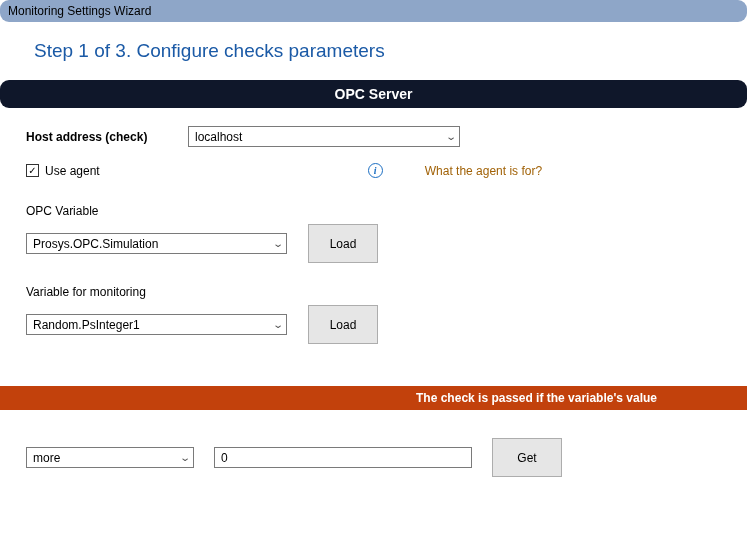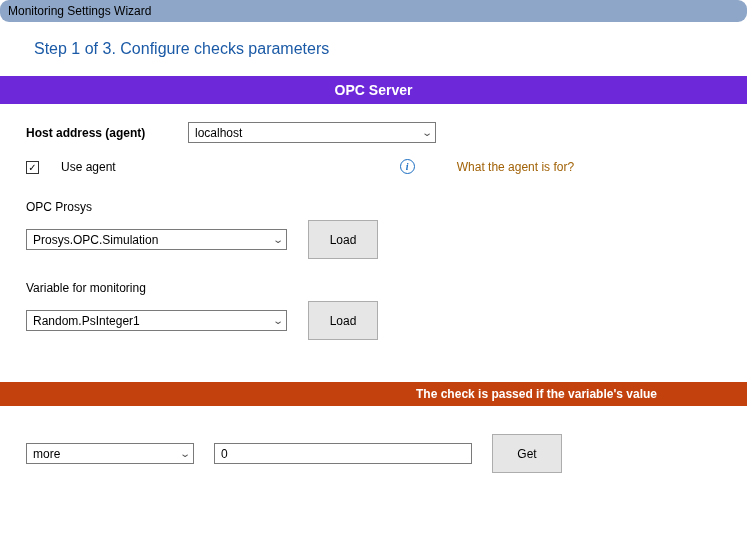--- a/index.html
+++ b/index.html
@@ -18,29 +18,30 @@
     color: #000;
     padding: 4px 8px;
     font-size: 12px;
     height: 22px;
     line-height: 14px;
     border-radius: 9px;
   }
   .step-header {
     padding: 18px 0 18px 34px;
     color: #1b5aa6;
-    font-size: 16px;
+    font-size: 19px;
   }
   .section-bar {
-    background: #6d28d9;
+    background: #0f172a;
     color: #fff;
     font-weight: bold;
     font-size: 14px;
     text-align: center;
     padding: 6px 14px;
+    border-radius: 9px;
   }
   .content {
     padding: 18px 26px 10px 26px;
   }
   .row {
     display: flex;
     align-items: center;
     margin-bottom: 14px;
   }
   .label-host {
@@ -51,32 +52,32 @@
     border: 1px solid #7a7a7a;
     background: #fff;
     height: 21px;
     display: flex;
     align-items: center;
     justify-content: space-between;
     padding: 0 4px 0 6px;
     font-size: 12px;
     cursor: default;
   }
-  .combo.long { width: 248px; }
+  .combo.long { width: 272px; }
   .combo.mid  { width: 261px; }
   .combo.cond { width: 168px; }
   .chev {
     font-size: 10px;
     color: #555;
     transform: scaleX(1.4);
   }
   .chk-row {
     display: flex;
-    align-items: flex-end;
-    gap: 22px;
+    align-items: center;
+    gap: 6px;
     margin: 16px 0 26px 0;
   }
   .chk {
     width: 13px; height: 13px;
     border: 1px solid #333;
     display: inline-flex;
     align-items: center; justify-content: center;
     font-size: 10px;
     line-height: 1;
   }
@@ -150,38 +151,38 @@
   <span>Monitoring Settings Wizard</span>
 </div>
 
 <div class="step-header">Step 1 of 3. Configure checks parameters</div>
 
 <div class="section-bar">OPC Server</div>
 
 <div class="content">
 
   <div class="row">
-    <div class="label-host">Host address (agent)</div>
+    <div class="label-host">Host address (check)</div>
     <div class="combo long">
       <span>localhost</span>
       <span class="chev">⌄</span>
     </div>
   </div>
 
   <div class="chk-row">
     <span class="chk"></span>
     <span>Use agent</span>
     <div class="help-area">
       <span class="info-icon">i</span>
       <span class="help-link">What the agent is for?</span>
     </div>
   </div>
 
   <div class="field-block">
-    <div class="field-label">OPC Prosys</div>
+    <div class="field-label">OPC Variable</div>
     <div class="field-row">
       <div class="combo mid">
         <span>Prosys.OPC.Simulation</span>
         <span class="chev">⌄</span>
       </div>
       <div class="btn">Load</div>
     </div>
   </div>
 
   <div class="field-block">

